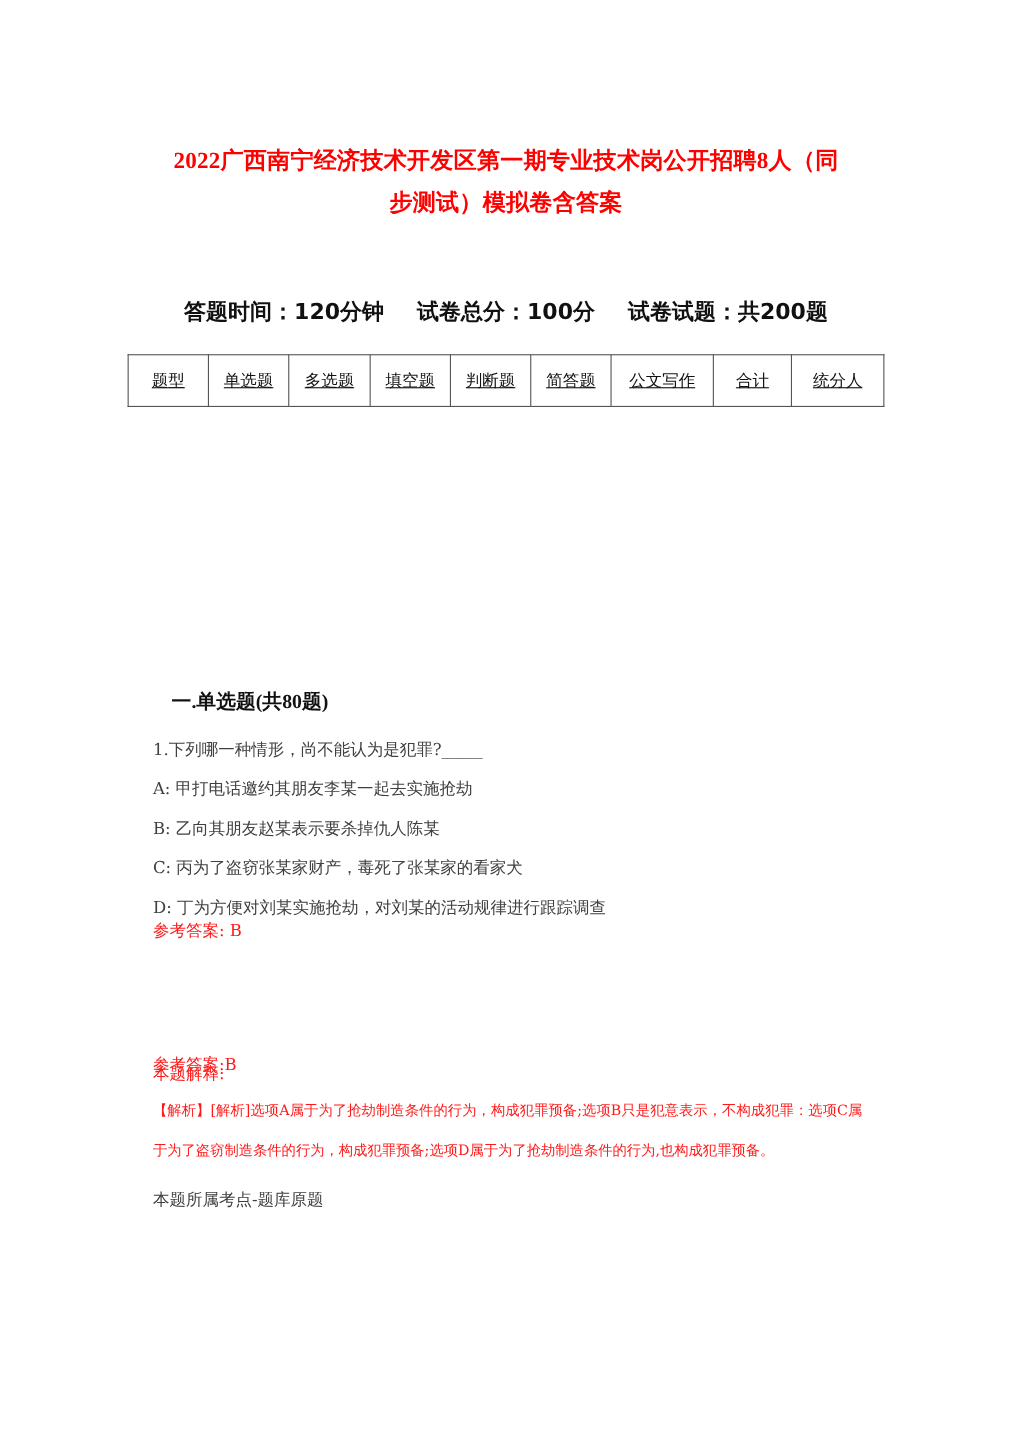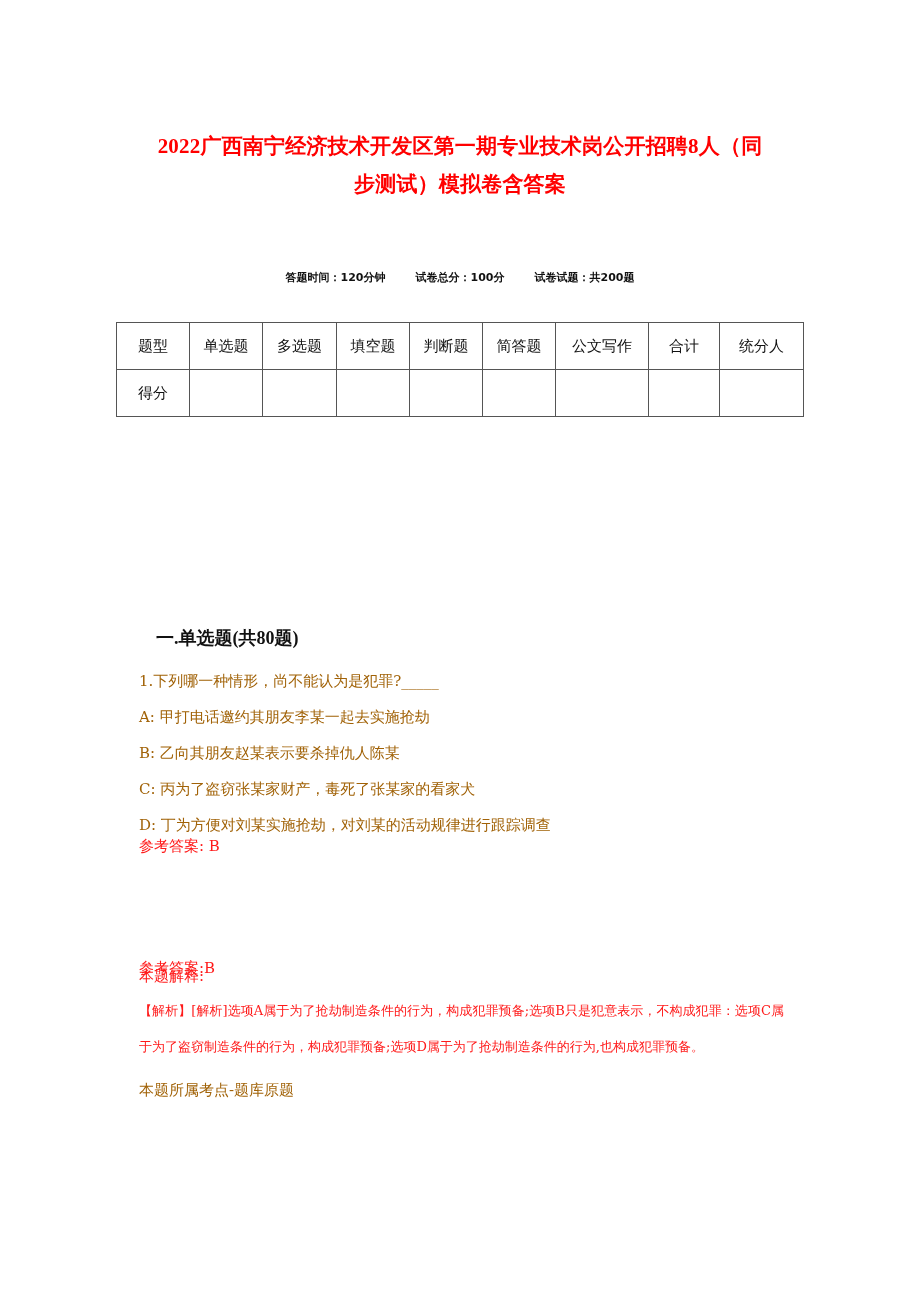--- a/index.html
+++ b/index.html
@@ -31,35 +31,36 @@
     .title-line2 { top: 170px; }
 
     .exam-meta {
       position: absolute;
       top: 270px;
       left: 0;
       width: 920px;
       text-align: center;
       font-family: "DejaVu Sans", "Liberation Sans", sans-serif;
       font-weight: bold;
-      font-size: 11px;
+      font-size: 20px;
       color: #111;
       white-space: nowrap;
     }
     .exam-meta span { display: inline-block; }
     .exam-meta .gap { width: 30px; }
 
     .score-table {
       position: absolute;
       left: 116px;
       top: 322px;
       border-collapse: collapse;
       font-family: "DejaVu Sans", "Liberation Sans", sans-serif;
       font-size: 15px;
       color: #111;
+      text-decoration: underline;
     }
     .score-table td {
       border: 1.5px solid #555;
       height: 46px;
       text-align: center;
       vertical-align: middle;
       padding: 0;
     }
     .score-table col.c0 { width: 73px; }
     .score-table col.c1 { width: 73px; }
@@ -80,21 +81,21 @@
       font-weight: bold;
       color: #111;
       white-space: nowrap;
       margin-left: 17px;
     }
 
     .q-line {
       position: absolute;
       left: 139px;
       font-size: 15px;
-      color: #a16207;
+      color: #404040;
       white-space: nowrap;
       font-family: "DejaVu Serif", "Liberation Serif", serif;
     }
     .q-stem { top: 672px; }
     .opt-a { top: 708px; }
     .opt-b { top: 744px; }
     .opt-c { top: 780px; }
     .opt-d { top: 816px; }
 
     .red {
@@ -144,31 +145,20 @@
     <td>题型</td>
     <td>单选题</td>
     <td>多选题</td>
     <td>填空题</td>
     <td>判断题</td>
     <td>简答题</td>
     <td>公文写作</td>
     <td>合计</td>
     <td>统分人</td>
   </tr>
-  <tr>
-    <td>得分</td>
-    <td></td>
-    <td></td>
-    <td></td>
-    <td></td>
-    <td></td>
-    <td></td>
-    <td></td>
-    <td></td>
-  </tr>
 </tbody>
   </table>
 
 <div class="section-heading">一.单选题(共80题)</div>
 
 <div class="q-line q-stem">1.下列哪一种情形，尚不能认为是犯罪?_____</div>
 <div class="q-line opt-a">A: 甲打电话邀约其朋友李某一起去实施抢劫</div>
 <div class="q-line opt-b">B: 乙向其朋友赵某表示要杀掉仇人陈某</div>
 <div class="q-line opt-c">C: 丙为了盗窃张某家财产，毒死了张某家的看家犬</div>
 <div class="q-line opt-d">D: 丁为方便对刘某实施抢劫，对刘某的活动规律进行跟踪调查</div>

